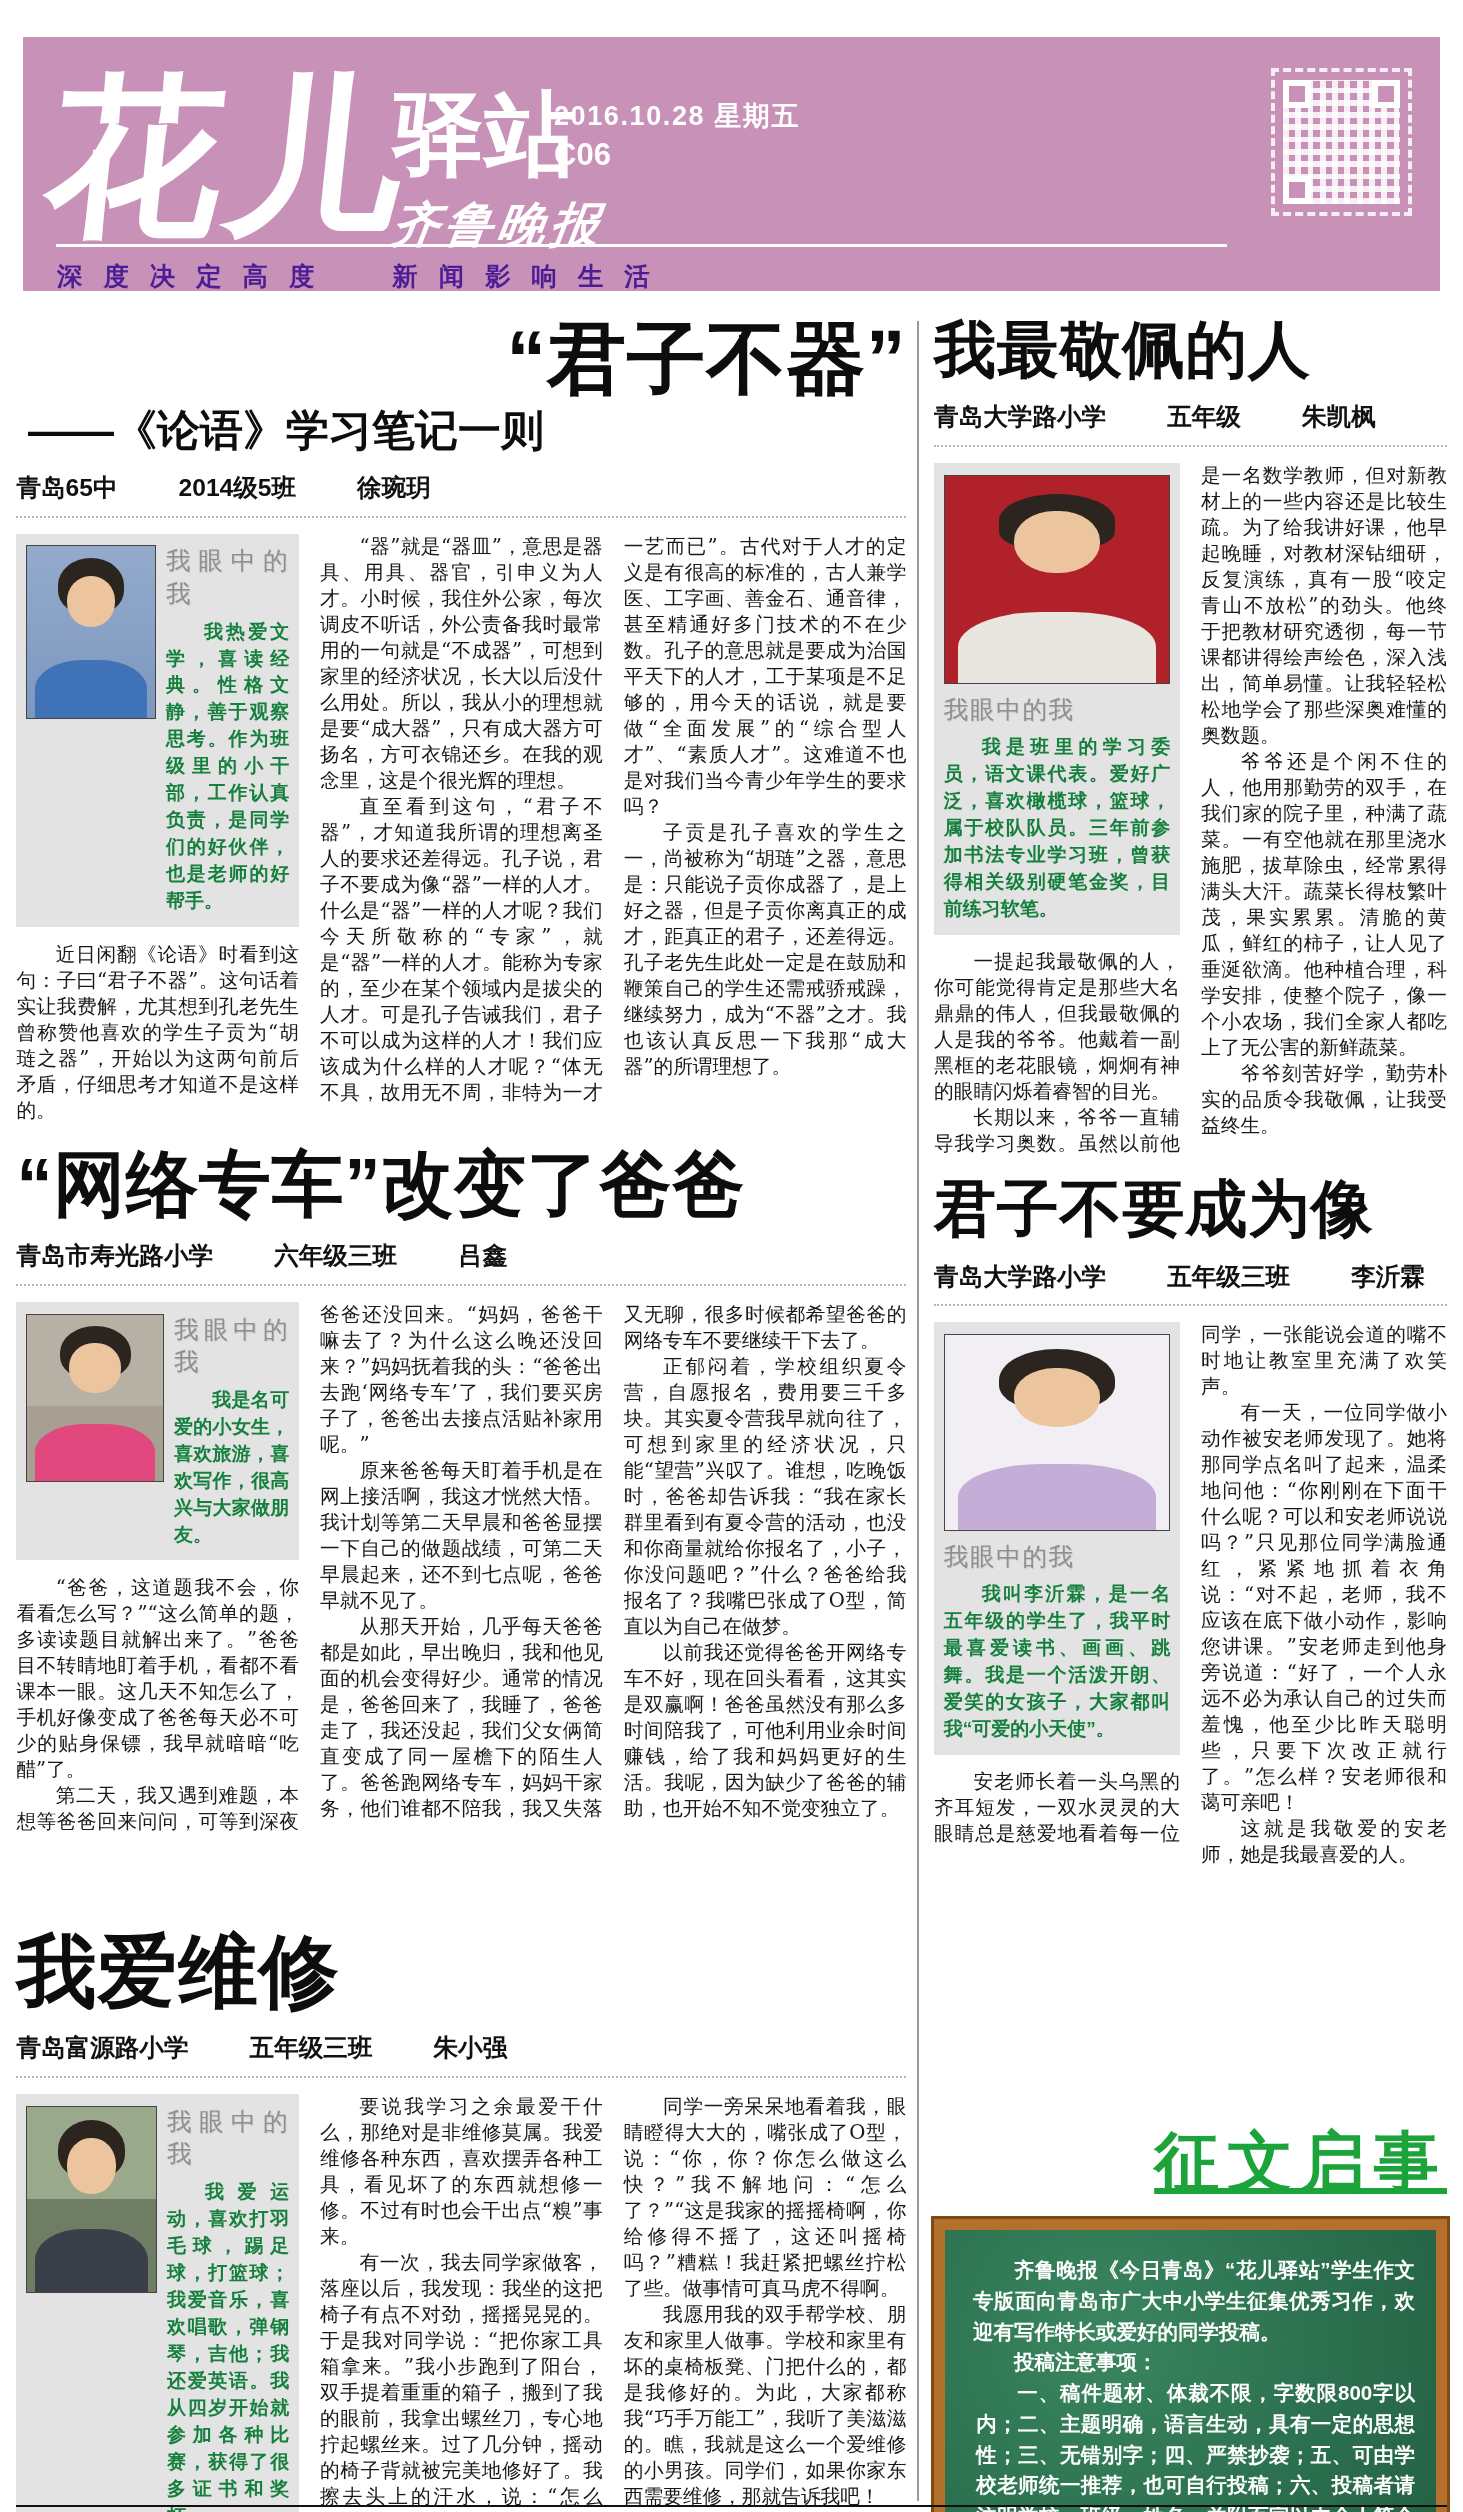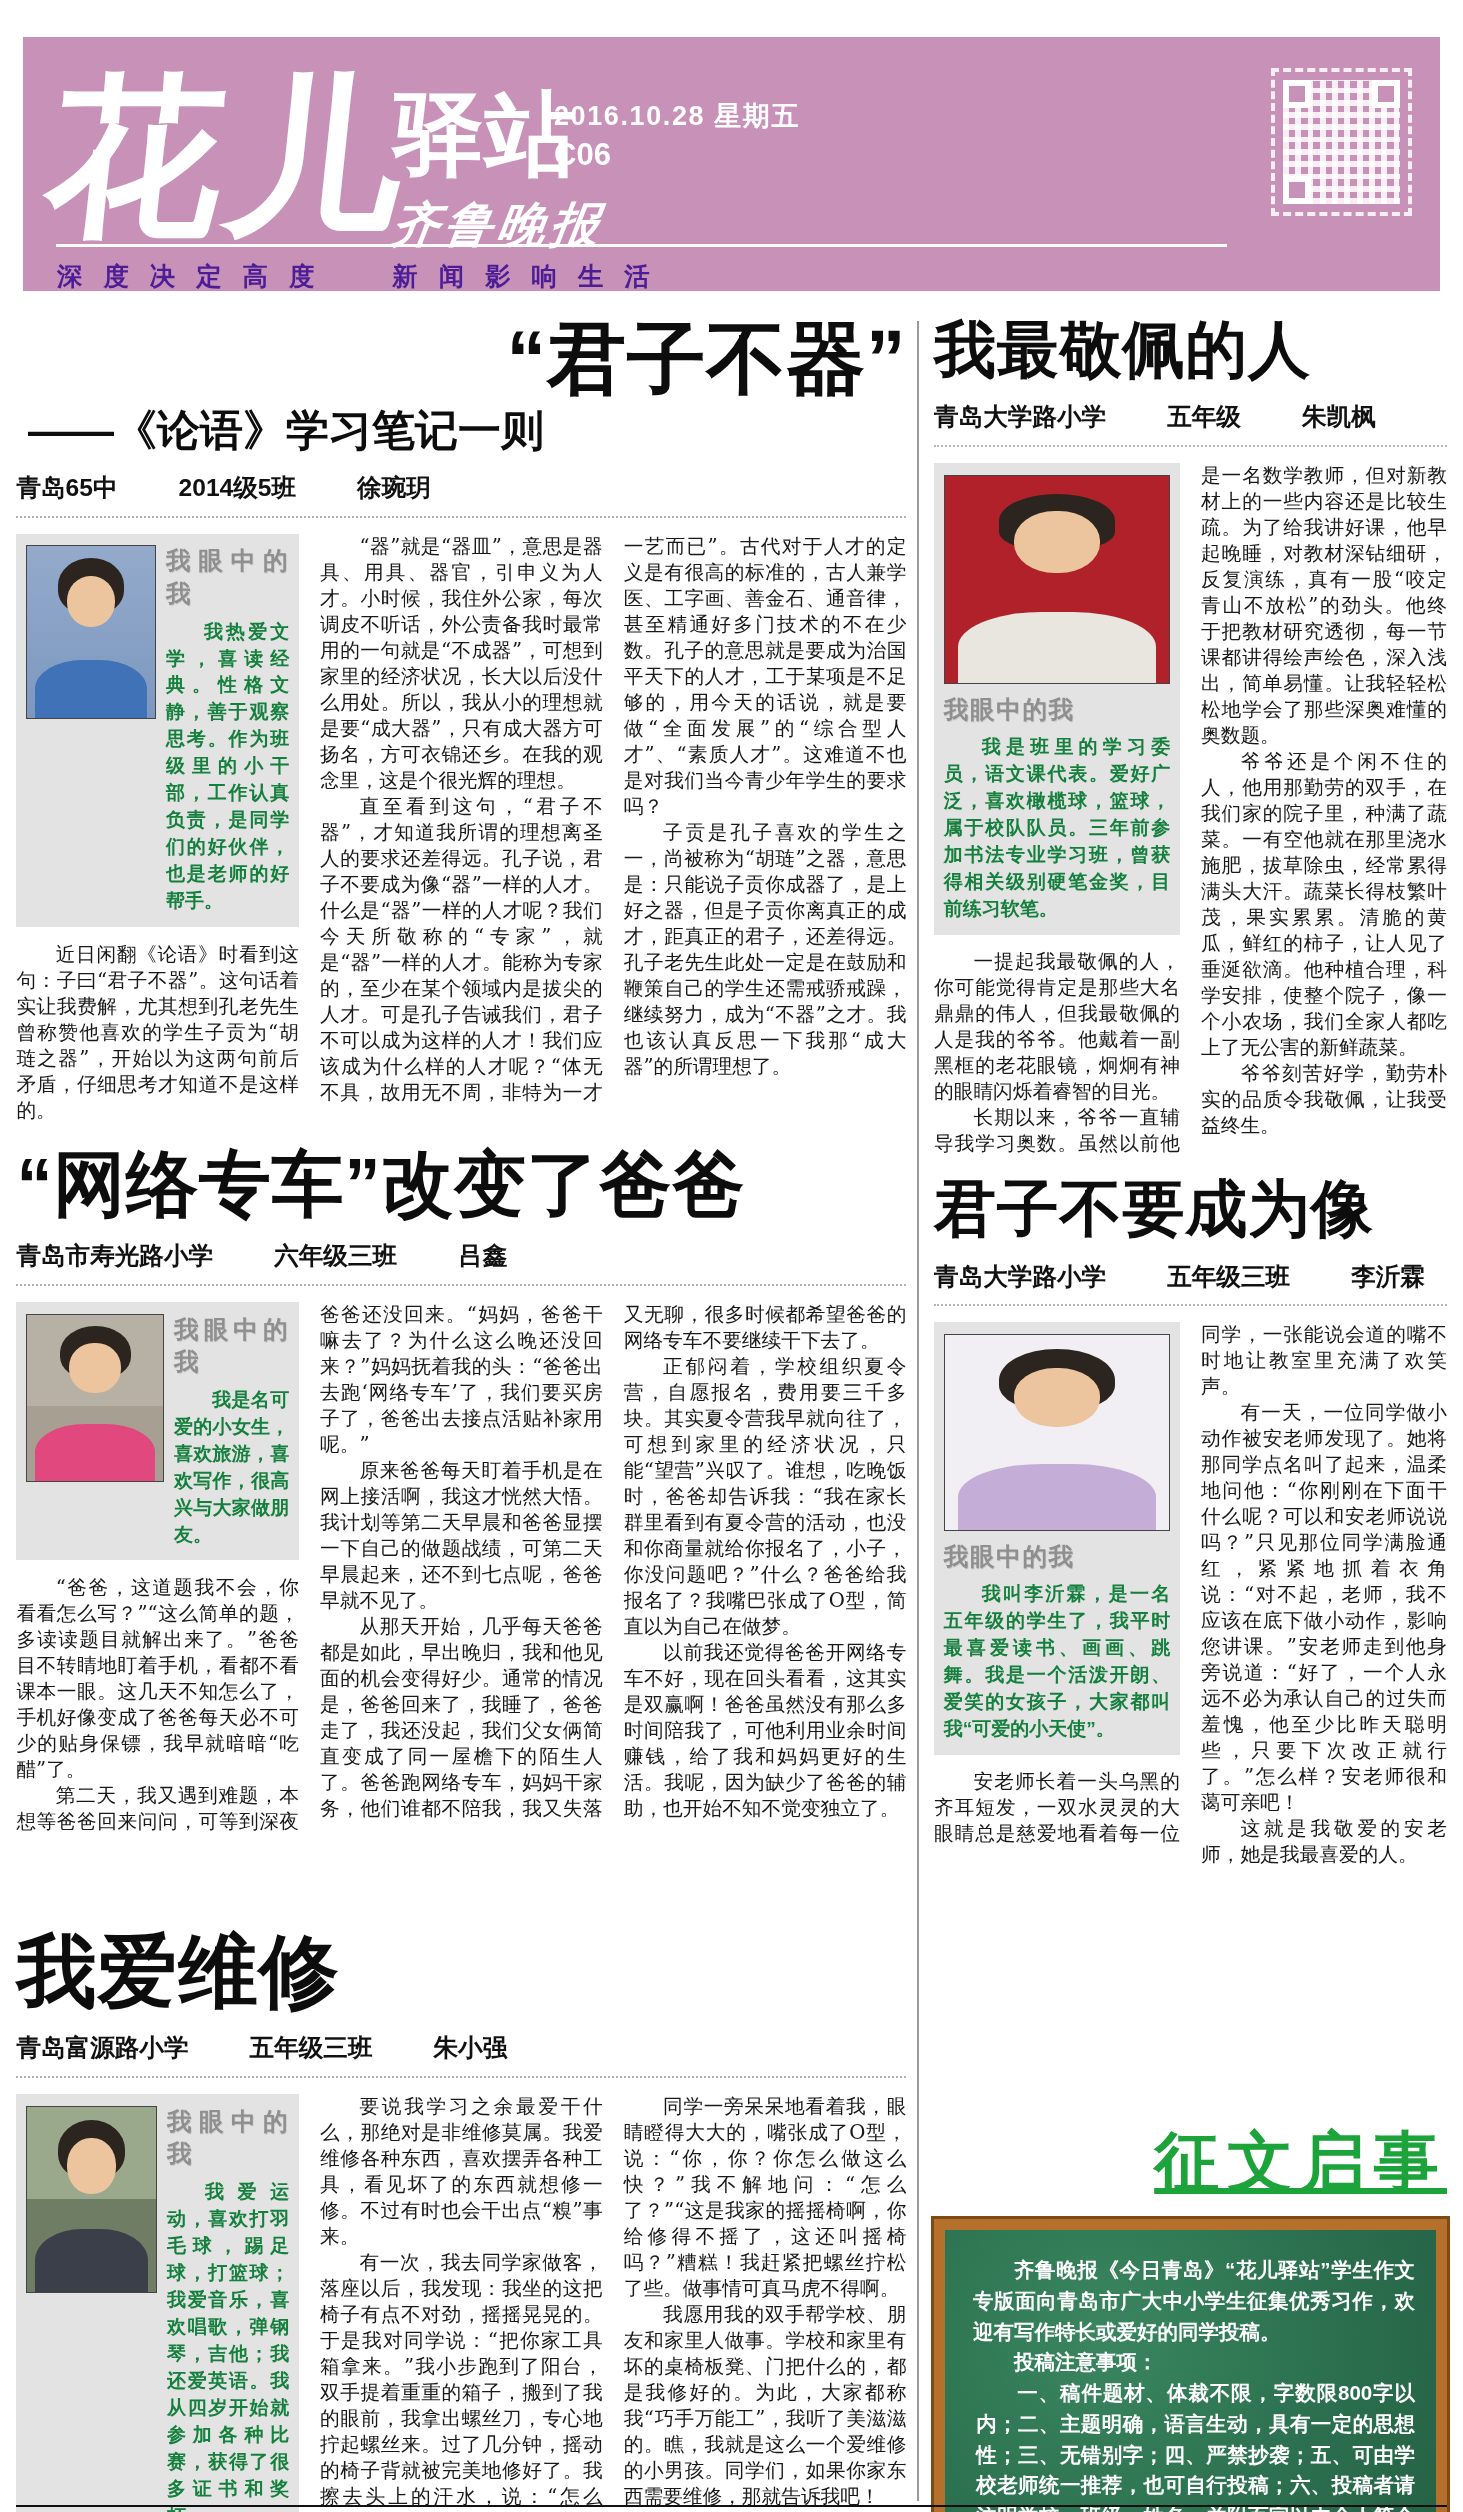--- a/index.html
+++ b/index.html
@@ -81,21 +81,21 @@
   .mh-a1 { min-height:574px; } .mh-a2 { min-height:607px; } .mh-a3 { min-height:447px; }
   .mh-b1 { min-height:693px; } .mh-b2 { min-height:775px; }
   
   .profile-card {
     break-inside:avoid; -webkit-column-break-inside:avoid;
     background:#e3e3e3; padding:11.5px 9.8px; margin-bottom:14.8px; width:100%;
   }
   .card-row { display:flex; gap:9.8px; }
   .card-col .portrait { width:100%; margin-bottom:9.8px; }
   .card-label {
-    font-family:"Liberation Sans", sans-serif; font-weight:700; font-size:24.6px;
+    font-family:"Liberation Sans", sans-serif; font-weight:400; font-size:24.6px;
     color:#8f8f8f; letter-spacing:1.6px; margin-bottom:8.2px;
     text-shadow:0.8px 0.8px 0 #c9c9c9;
   }
   .card-bio {
     font-family:"Liberation Sans", sans-serif; font-weight:600; font-size:19px;
     line-height:1.42; color:#15803d; text-align:justify; text-indent:2em;
   }
   .card-info { flex:1; min-width:0; }
   
   .portrait { position:relative; overflow:hidden; border:1.6px solid #444; background:#9db0c6; flex:0 0 auto; }

